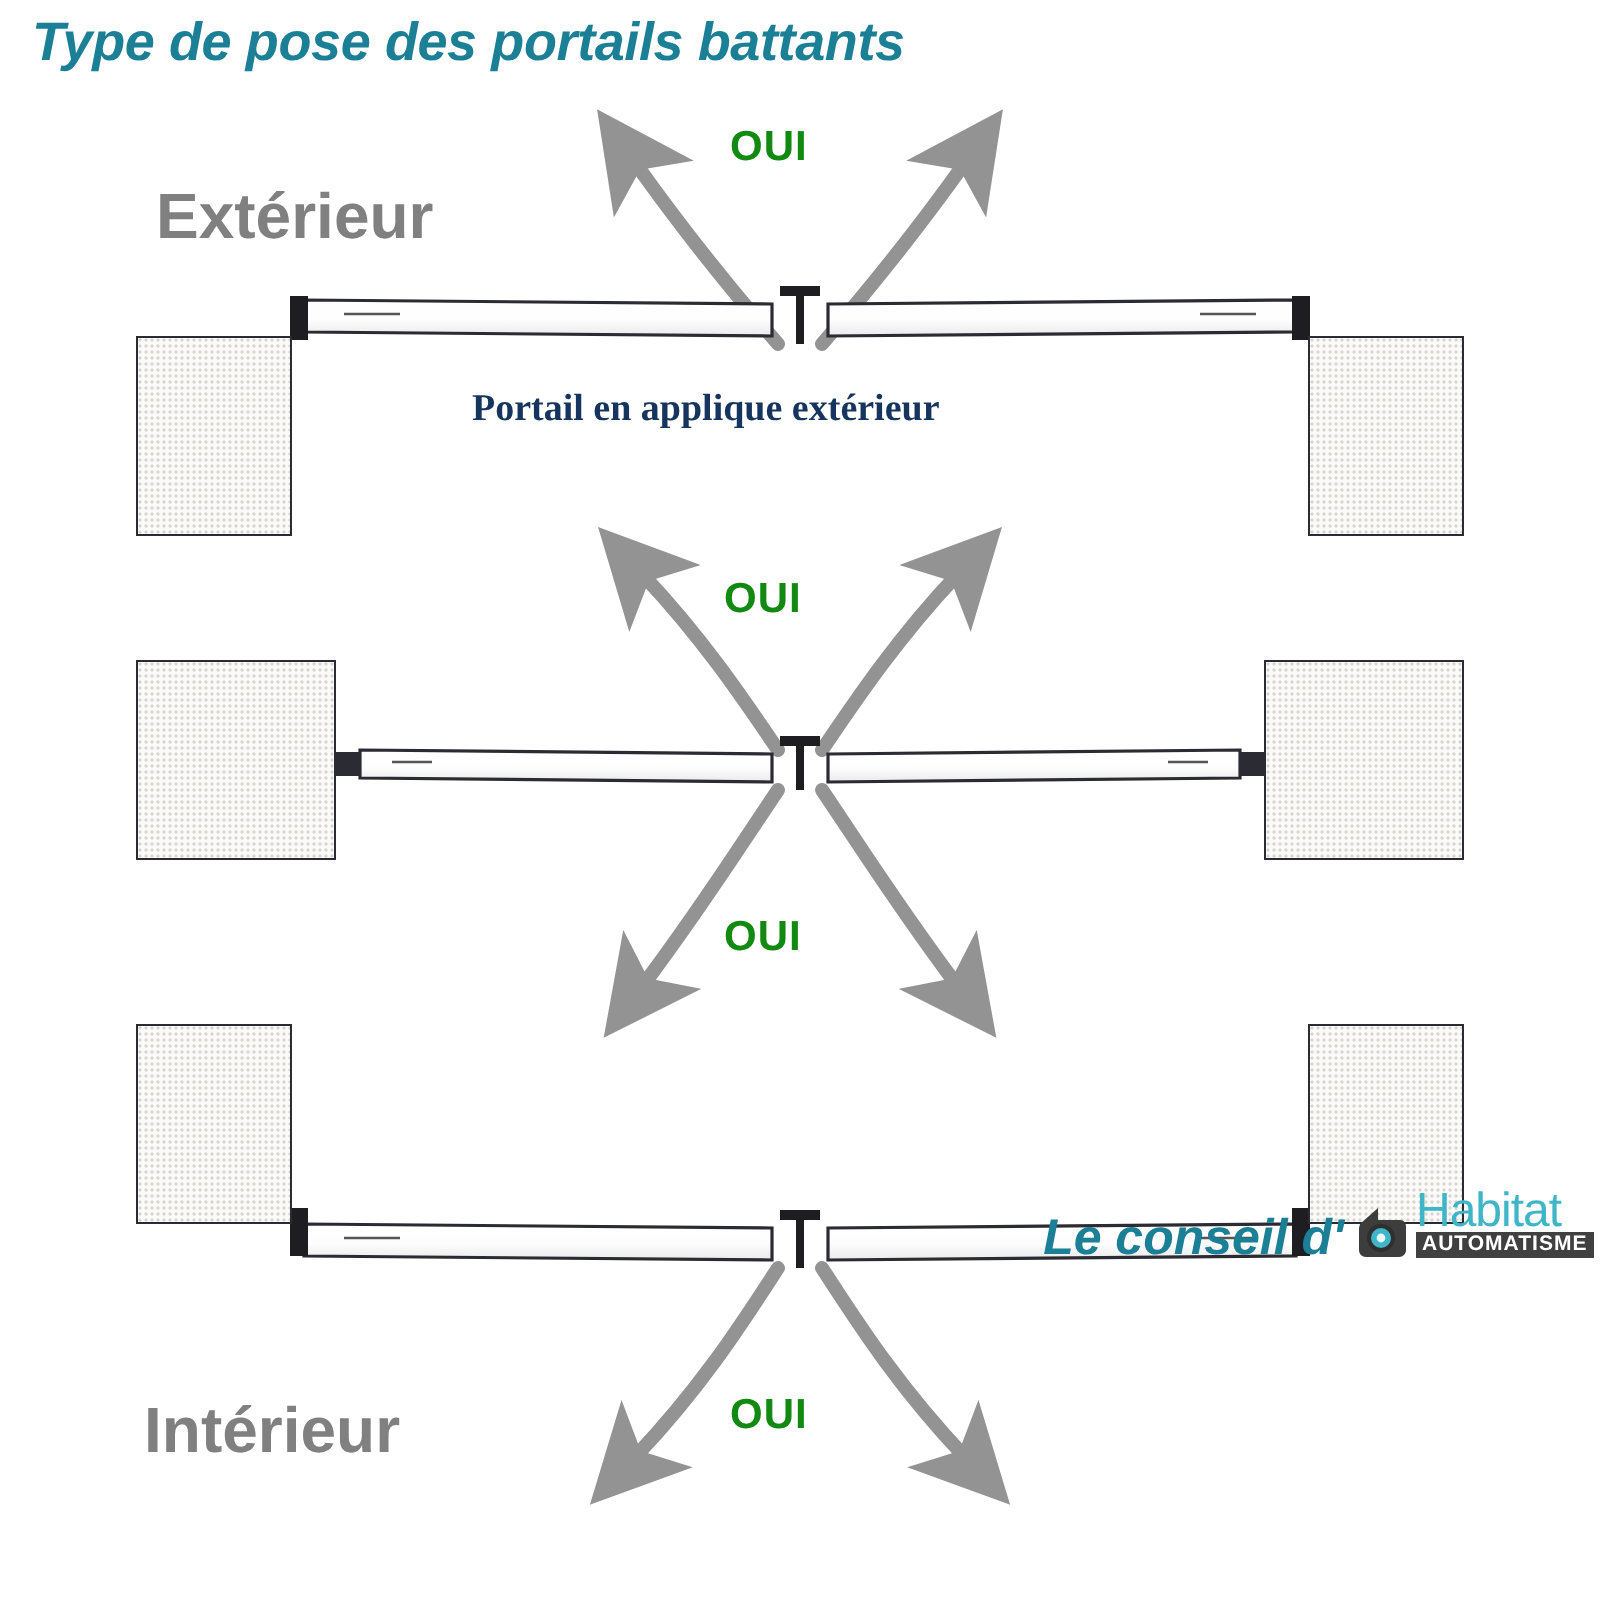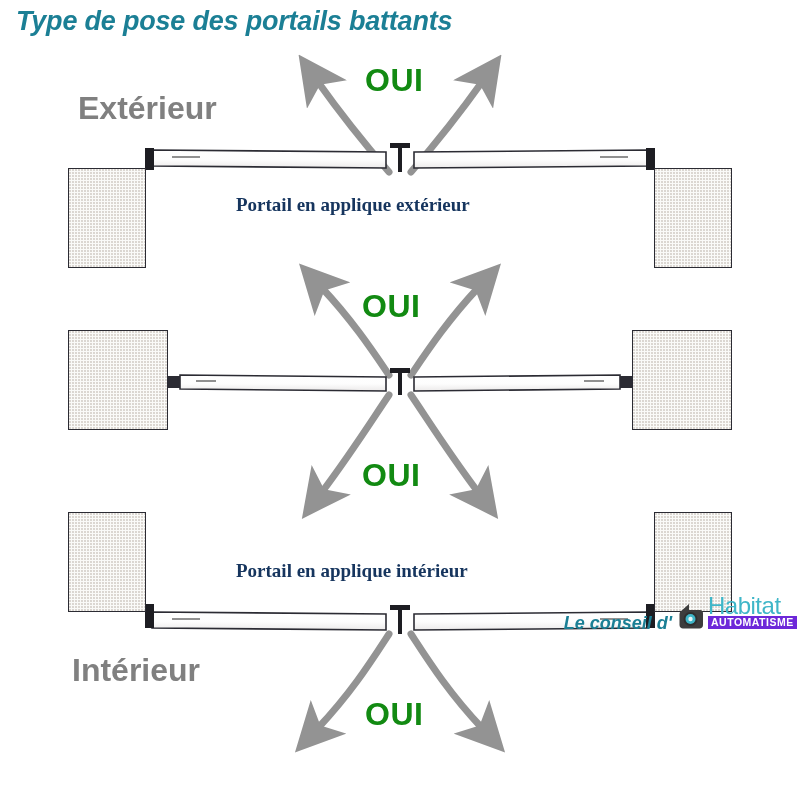--- a/index.html
+++ b/index.html
@@ -14,48 +14,48 @@
     position:absolute;left:16px;top:6px;
     font-size:27px;font-weight:bold;font-style:italic;
     color:#1b7f95;letter-spacing:-0.2px;white-space:nowrap;
   }
 
   .side-label{
     position:absolute;font-size:32px;font-weight:bold;
     color:#808080;white-space:nowrap;letter-spacing:0px;
   }
   .side-ext{left:78px;top:70px;margin-top:20px;}
-  .side-int{left:72px;top:652px;}
+  .side-int{left:72px;top:697px;}
 
   .oui{
-    position:absolute;font-size:32px;font-weight:bold;
+    position:absolute;font-size:21px;font-weight:bold;
     color:#128a12;white-space:nowrap;letter-spacing:0.5px;
   }
 
   .case-label{
     position:absolute;font-size:19px;font-weight:bold;
     color:#16355e;white-space:nowrap;font-family:Liberation Serif, serif;
   }
 
   .footer-text{
     position:absolute;right:128px;bottom:14px;
-    font-size:18px;font-weight:bold;font-style:italic;
+    font-size:25px;font-weight:bold;font-style:italic;
     color:#1b7f95;white-space:nowrap;
   }
 
   
   .logo{position:absolute;right:4px;bottom:12px;width:122px;height:40px;}
   .logo-mark{position:absolute;left:0;top:5px;width:32px;height:30px;}
   .logo-habitat{
     position:absolute;left:34px;top:-2px;font-size:24px;font-weight:normal;
     color:#3fb6c8;letter-spacing:-0.5px;line-height:1;
   }
   .logo-auto{
     position:absolute;left:34px;top:20px;
-    background:#6d28d9;color:#ffffff;font-size:10.5px;font-weight:bold;
+    background:#404040;color:#ffffff;font-size:10.5px;font-weight:bold;
     letter-spacing:0.5px;padding:1px 3px 1px 3px;line-height:1.05;
   }
 
   
   .pillar{
     position:absolute;
     background:#fafaf8;
     border:1.5px solid #2b2b33;
     background-image:
       radial-gradient(circle at 1px 1px, rgba(180,170,160,0.45) 0.7px, transparent 0.9px);
@@ -140,21 +140,20 @@
 
   <div class="pillar" style="left:68px;top:512px;width:78px;height:100px;"></div>
   <div class="pillar" style="left:654px;top:512px;width:78px;height:100px;"></div>
 
   <div class="oui" style="left:365px;top:62px;">OUI</div>
   <div class="case-label" style="left:236px;top:194px;">Portail en applique extérieur</div>
 
   <div class="oui" style="left:362px;top:288px;">OUI</div>
   <div class="oui" style="left:362px;top:457px;">OUI</div>
 
-  <div class="case-label" style="left:236px;top:560px;">Portail en applique intérieur</div>
   <div class="oui" style="left:365px;top:696px;">OUI</div>
 
   <div class="footer-text">Le conseil d'</div>
 
   <div class="logo">
     <svg class="logo-mark" viewBox="0 0 32 30">
       <path d="M6,11 L15,3 L15,9 L26,9 C28,9 29,10.5 29,12.5 L29,24 C29,26 27.5,27.5 25.5,27.5 L9,27.5 C7,27.5 5.5,26 5.5,24 L5.5,13 Z" fill="#3d3d3d"></path>
       <circle cx="16.5" cy="18" r="7" fill="#2f2f2f"></circle>
       <circle cx="16.5" cy="18" r="5" fill="#3fb6c8"></circle>
       <circle cx="16.5" cy="18" r="2.2" fill="#e9f7fa"></circle>

